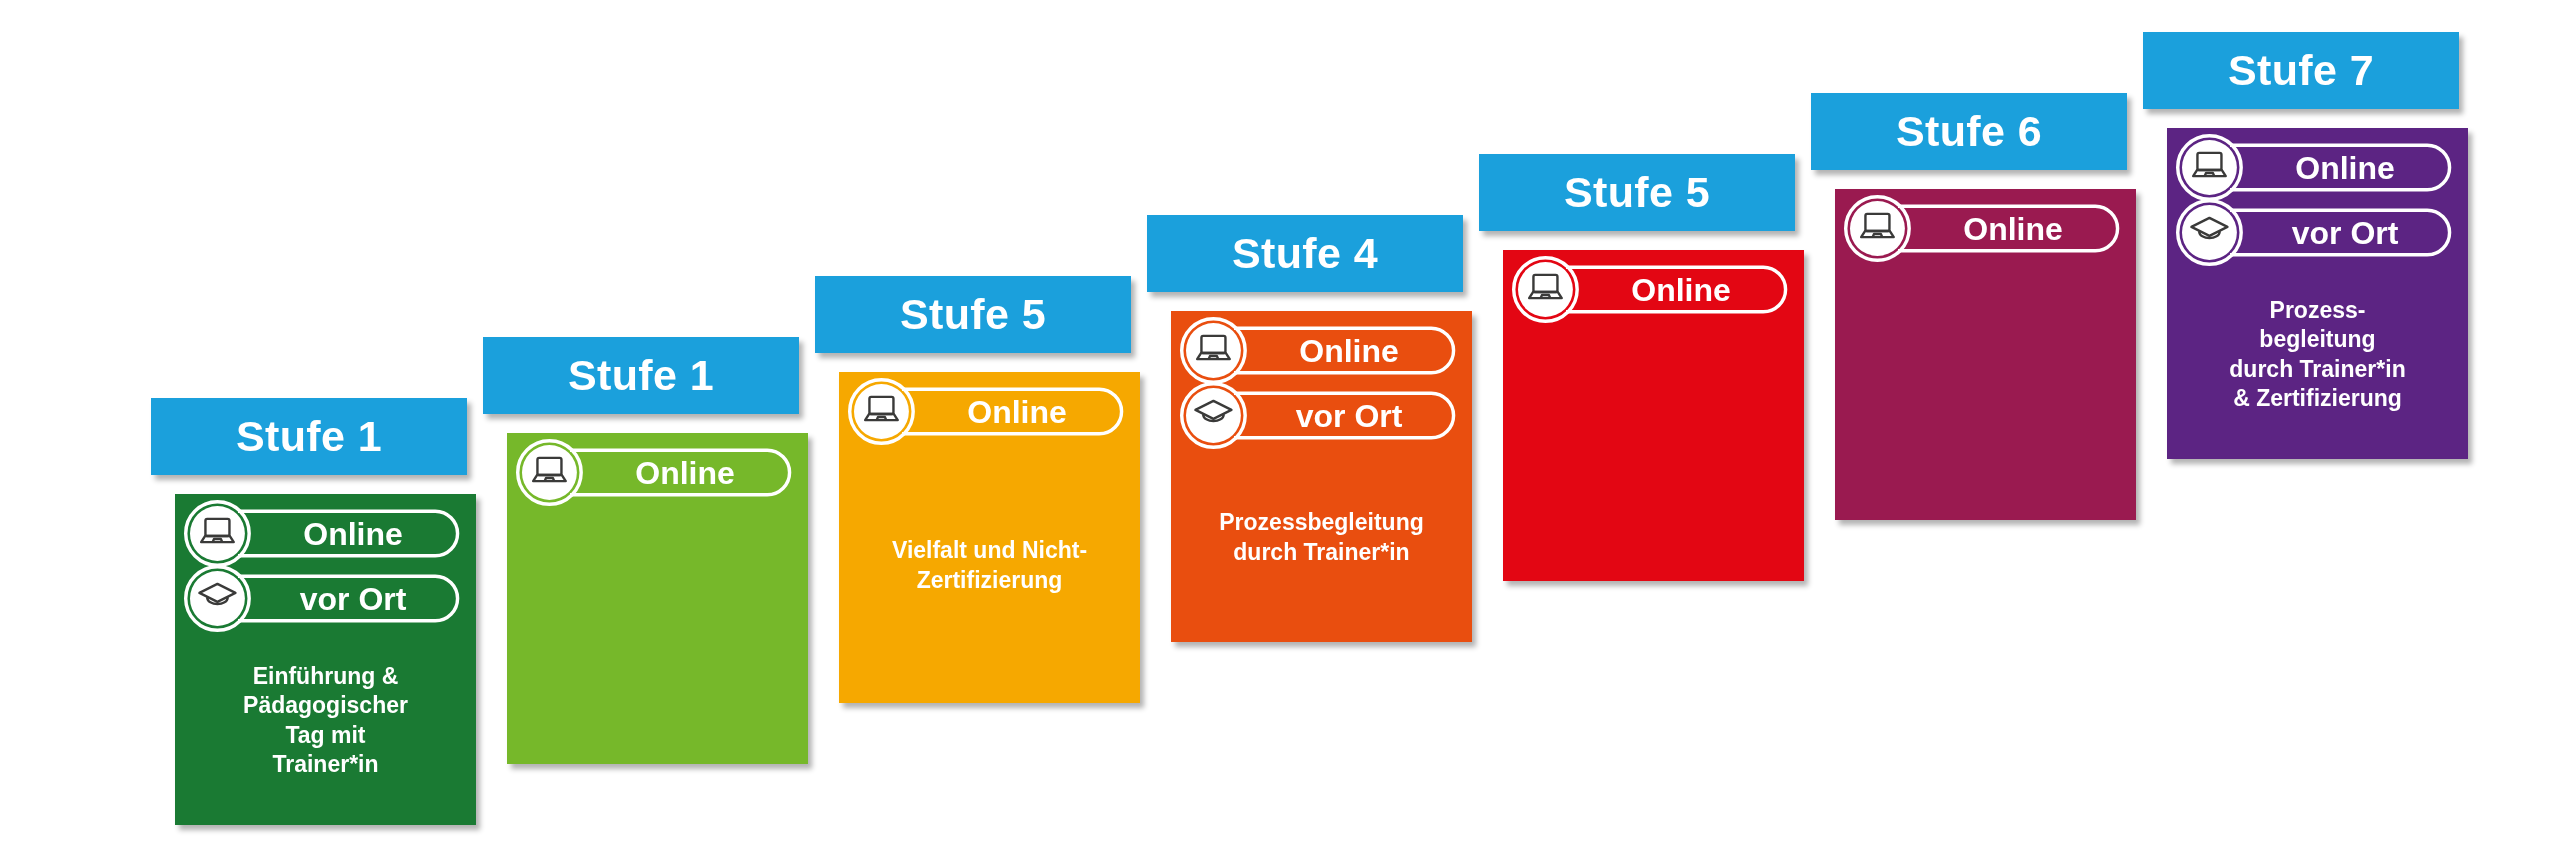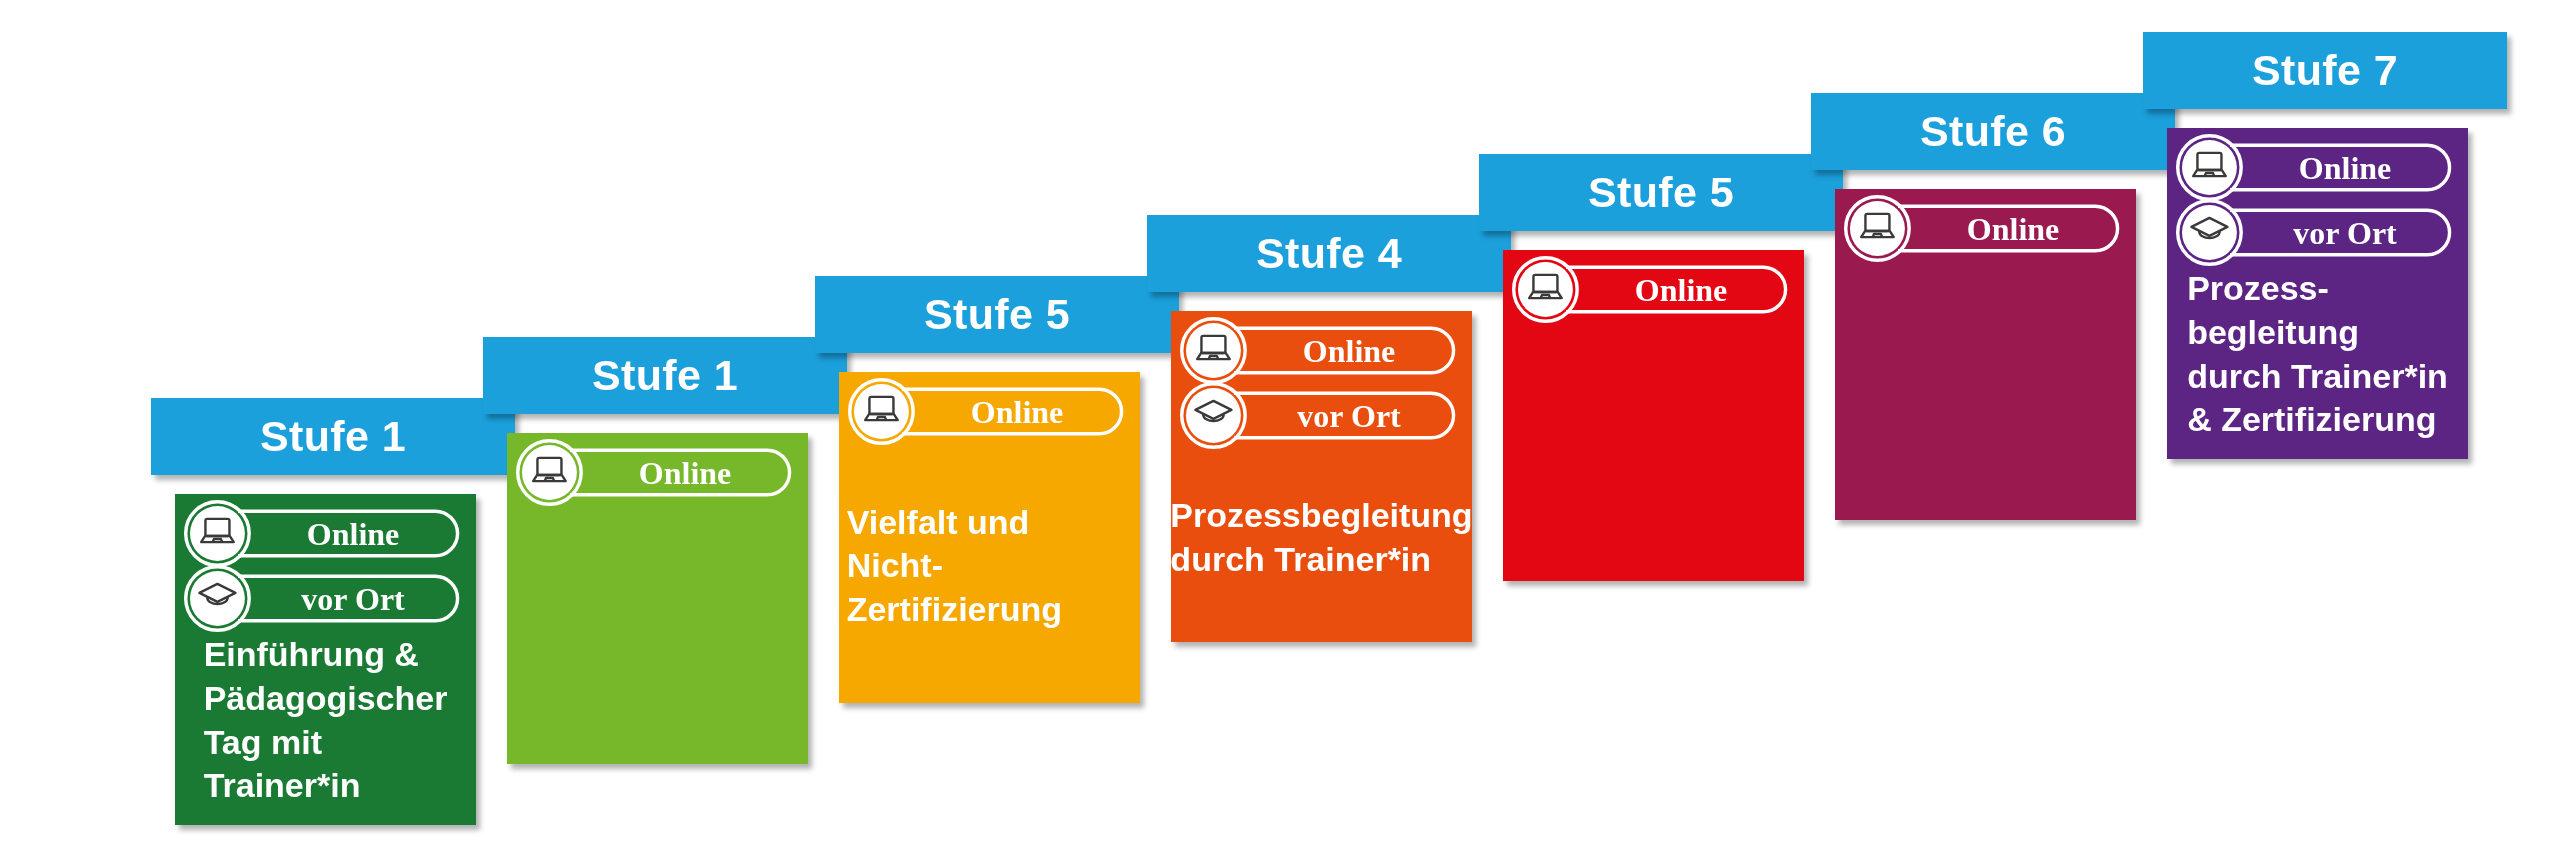--- a/index.html
+++ b/index.html
@@ -7,21 +7,21 @@
     position: relative;
     width: 2576px;
     height: 859px;
     background: #ffffff;
     overflow: hidden;
     font-family: "Liberation Sans", "DejaVu Sans", sans-serif;
     font-weight: 700;
   }
   .step {
     position: absolute;
-    width: 364px;
+    width: 316px;
     height: 77px;
     left: calc(151px + var(--i) * 332px);
     top:  calc(398px - var(--i) * 61px);
   }
   .header {
     position: absolute;
     inset: 0;
     background: var(--header-color);
     box-shadow: 4.3px 5.2px 5.2px rgba(0,0,0,0.30);
     display: flex;
@@ -47,42 +47,42 @@
     display: flex;
     flex-direction: column;
     align-items: center;
   }
   .badges {
     width: 271px;
     display: flex;
     flex-direction: column;
     gap: 10.3px;
     flex: none;
-    font-family: Liberation Serif, serif;
   }
   .badge { position: relative; width: 271px; height: 55px; }
   .badge svg.badge-frame { overflow: visible; display: block; }
   .badge-label {
     position: absolute;
     left: 62px; right: 6.9px; top: 0; bottom: 0;
     display: flex;
     align-items: center;
     justify-content: center;
     color: #ffffff;
     font-size: 32px;
     line-height: 1;
   }
   .card-text {
     flex: 1;
     width: 100%;
     display: flex;
     align-items: center;
     justify-content: center;
+    text-align: center;
     color: #ffffff;
-    font-size: 34px;
+    font-size: 23px;
     line-height: 1.28;
     white-space: pre-line;
   }
 </style>
 </head>
 <body>
 
 <div class="canvas">
 
 <div class="step" style="--i: 0; --card-color: #1A7A33; --header-color: #1BA0DC;">

